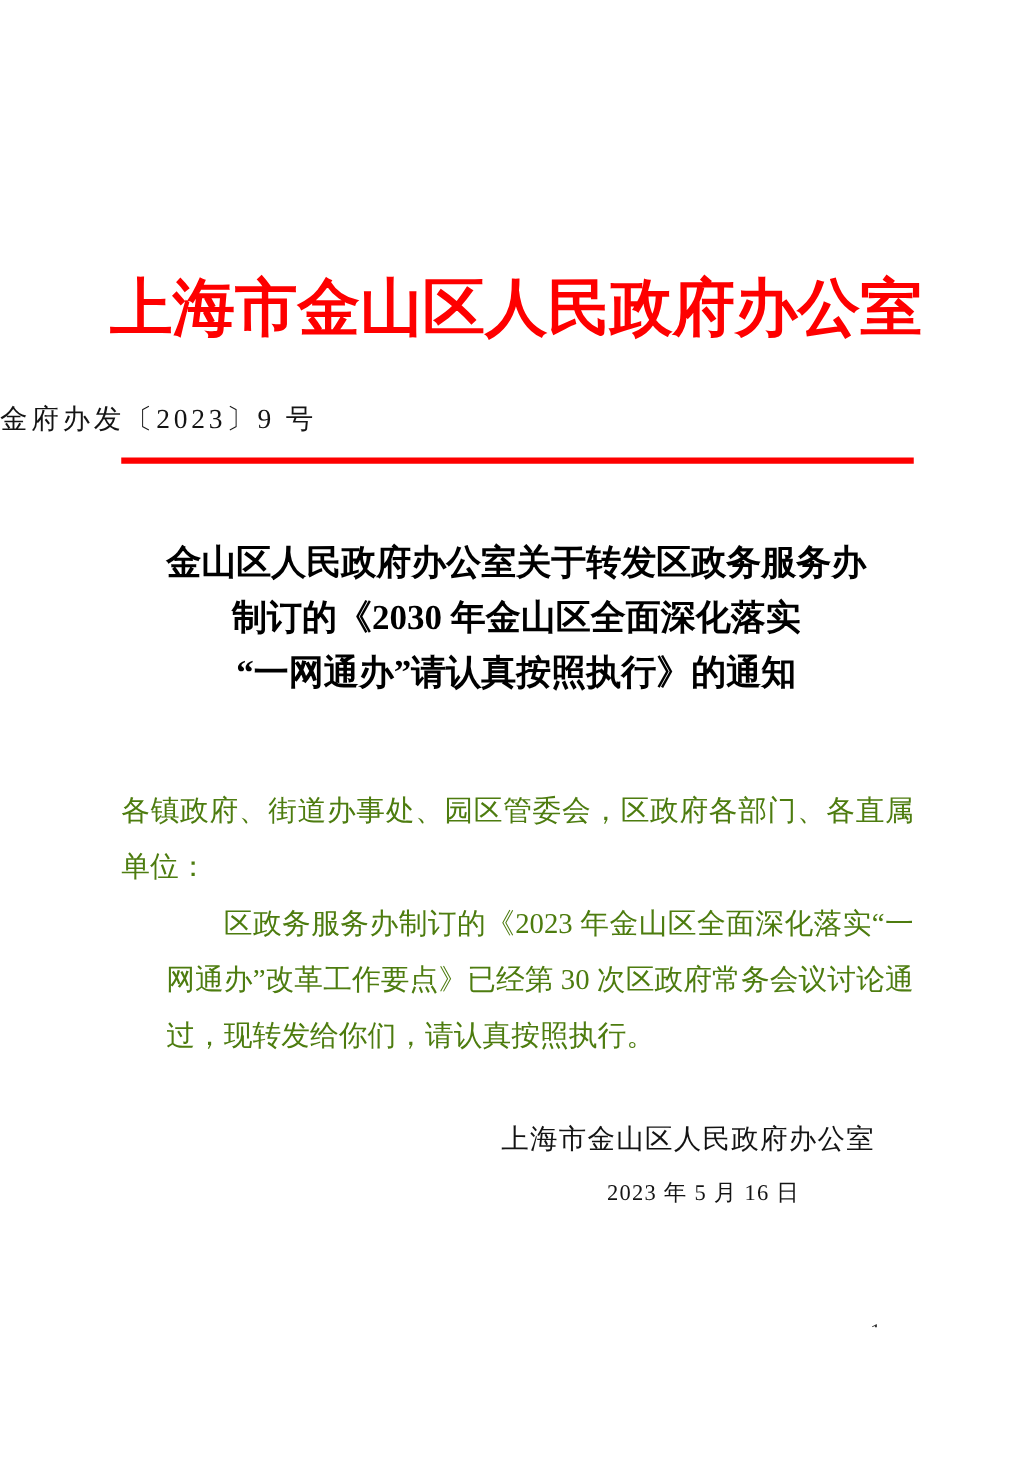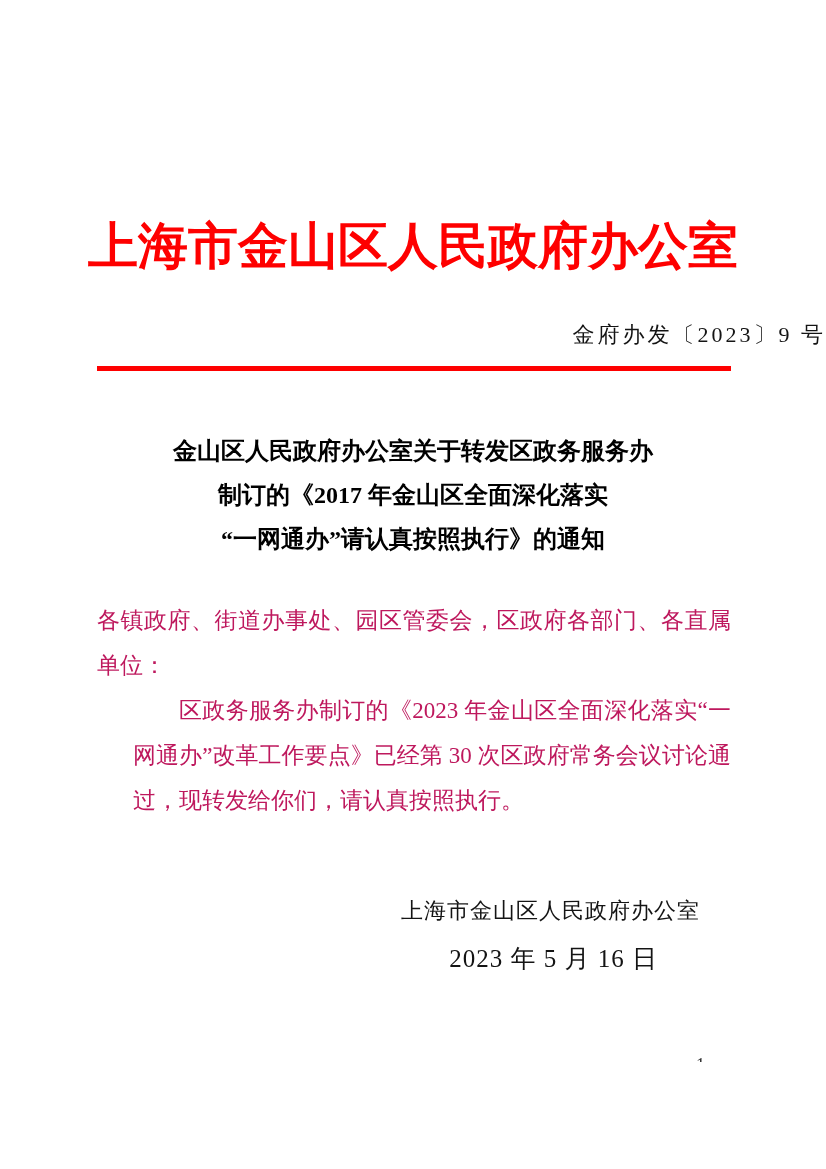--- a/index.html
+++ b/index.html
@@ -26,71 +26,70 @@
     font-size: 50px;
     font-weight: 700;
     letter-spacing: 0px;
     white-space: nowrap;
   }
   .doc-number {
     position: absolute;
     top: 320px;
     left: 0;
     right: 0;
-    text-align: right;
+    text-align: left;
     font-size: 22px;
     letter-spacing: 3px;
     color: #141414;
-    padding-left: 28px;
   }
   .red-rule {
     position: absolute;
     top: 366px;
     left: 97px;
     width: 634px;
     height: 5px;
     background: #fe0000;
   }
   .doc-title {
     position: absolute;
     top: 429px;
     left: 50px;
     right: 50px;
     text-align: center;
-    font-size: 24px;
+    font-size: 28px;
     font-weight: 700;
     line-height: 44px;
     color: #000000;
   }
   .doc-body {
     position: absolute;
-    top: 598px;
+    top: 626px;
     left: 97px;
     width: 634px;
     font-size: 23px;
     line-height: 45px;
     text-align: justify;
-    color: #be185d;
+    color: #4d7c0f;
   }
   .doc-body p { margin: 0; }
   .doc-body p.indent { text-indent: 2em; margin-left: 36px; }
   .sig-name {
     position: absolute;
     top: 896px;
     right: 126px;
     font-size: 22px;
     letter-spacing: 1px;
     color: #141414;
     white-space: nowrap;
   }
   .sig-date {
     position: absolute;
     top: 942px;
-    right: 168px;
-    font-size: 25px;
+    right: 186px;
+    font-size: 18px;
     letter-spacing: 1px;
     color: #141414;
     white-space: nowrap;
     text-align: center;
   }
   .page-number {
     position: absolute;
     top: 1055px;
     right: 96px;
     font-size: 18px;
@@ -110,21 +109,21 @@
 <div class="page">
 
   <div class="letterhead">上海市金山区人民政府办公室</div>
 
   <div class="doc-number">金府办发〔2023〕9 号</div>
 
   <div class="red-rule"></div>
 
   <div class="doc-title">
     <div>金山区人民政府办公室关于转发区政务服务办</div>
-    <div>制订的《2017 年金山区全面深化落实</div>
+    <div>制订的《2030 年金山区全面深化落实</div>
     <div>“一网通办”请认真按照执行》的通知</div>
   </div>
 
   <div class="doc-body">
     <p class="salutation">各镇政府、街道办事处、园区管委会，区政府各部门、各直属单位：</p>
     <p class="indent">区政务服务办制订的《2023 年金山区全面深化落实“一网通办”改革工作要点》已经第 30 次区政府常务会议讨论通过，现转发给你们，请认真按照执行。</p>
   </div>
 
   <div class="sig-name">上海市金山区人民政府办公室</div>
 

